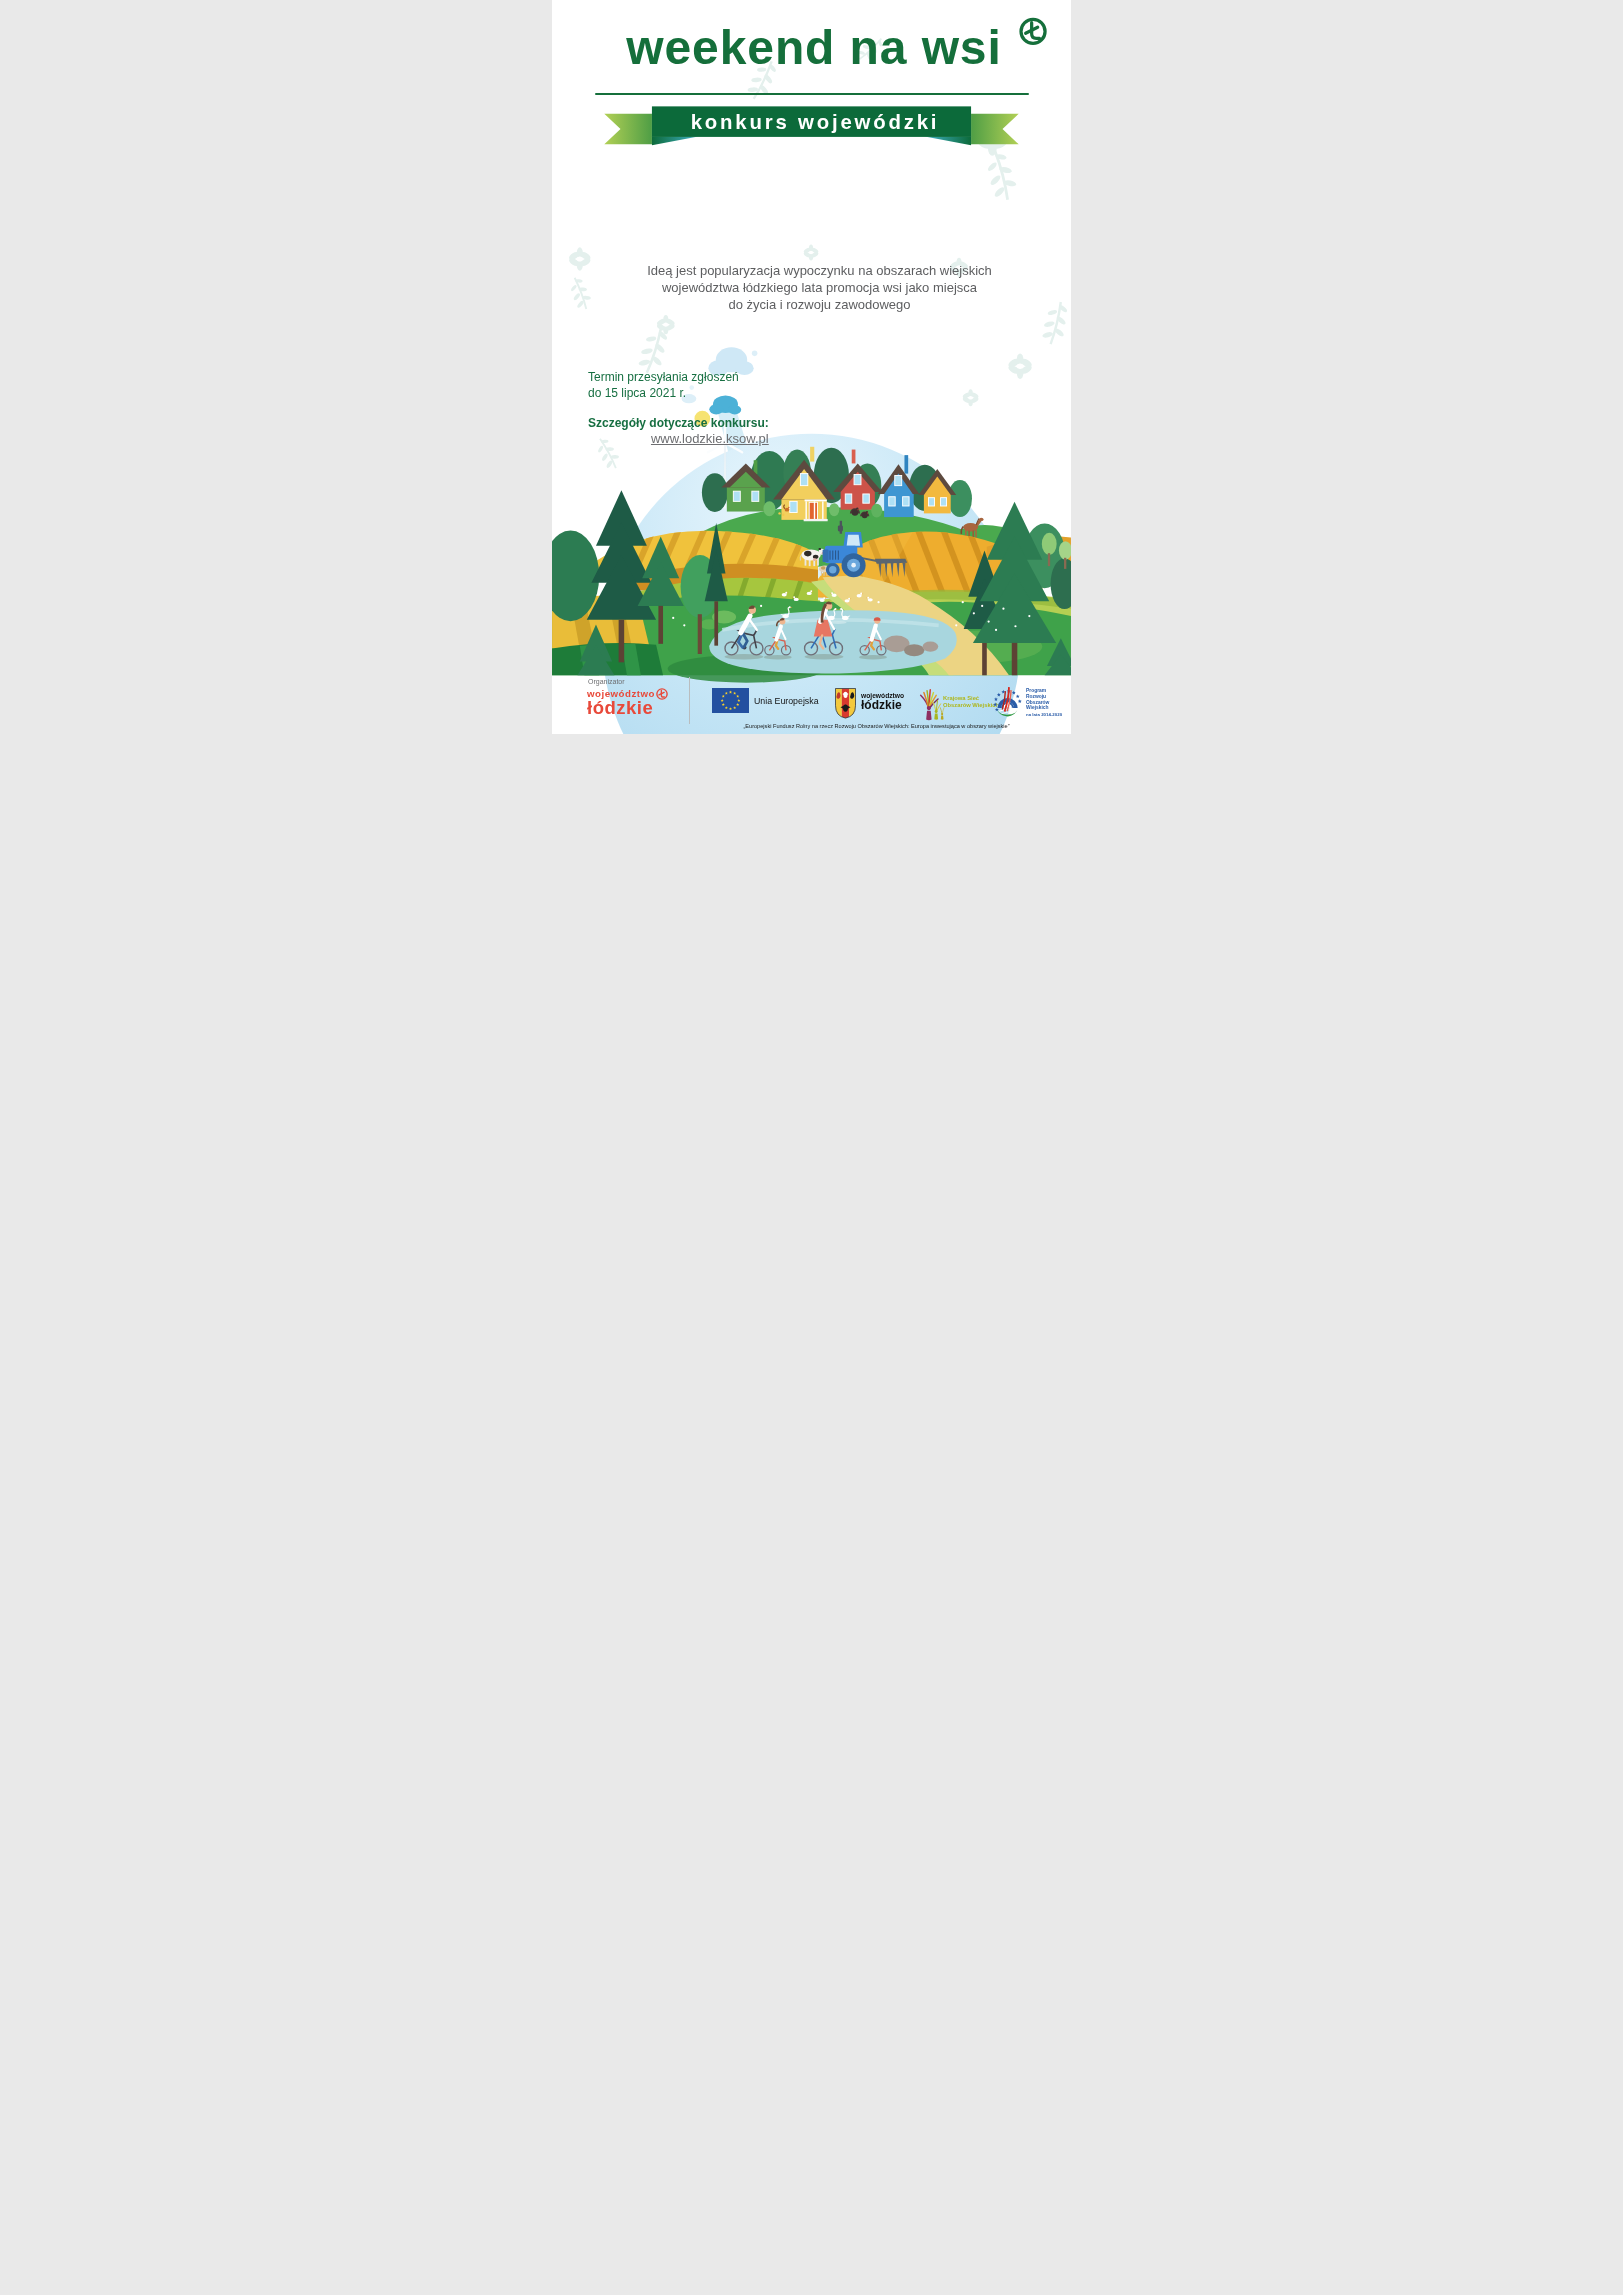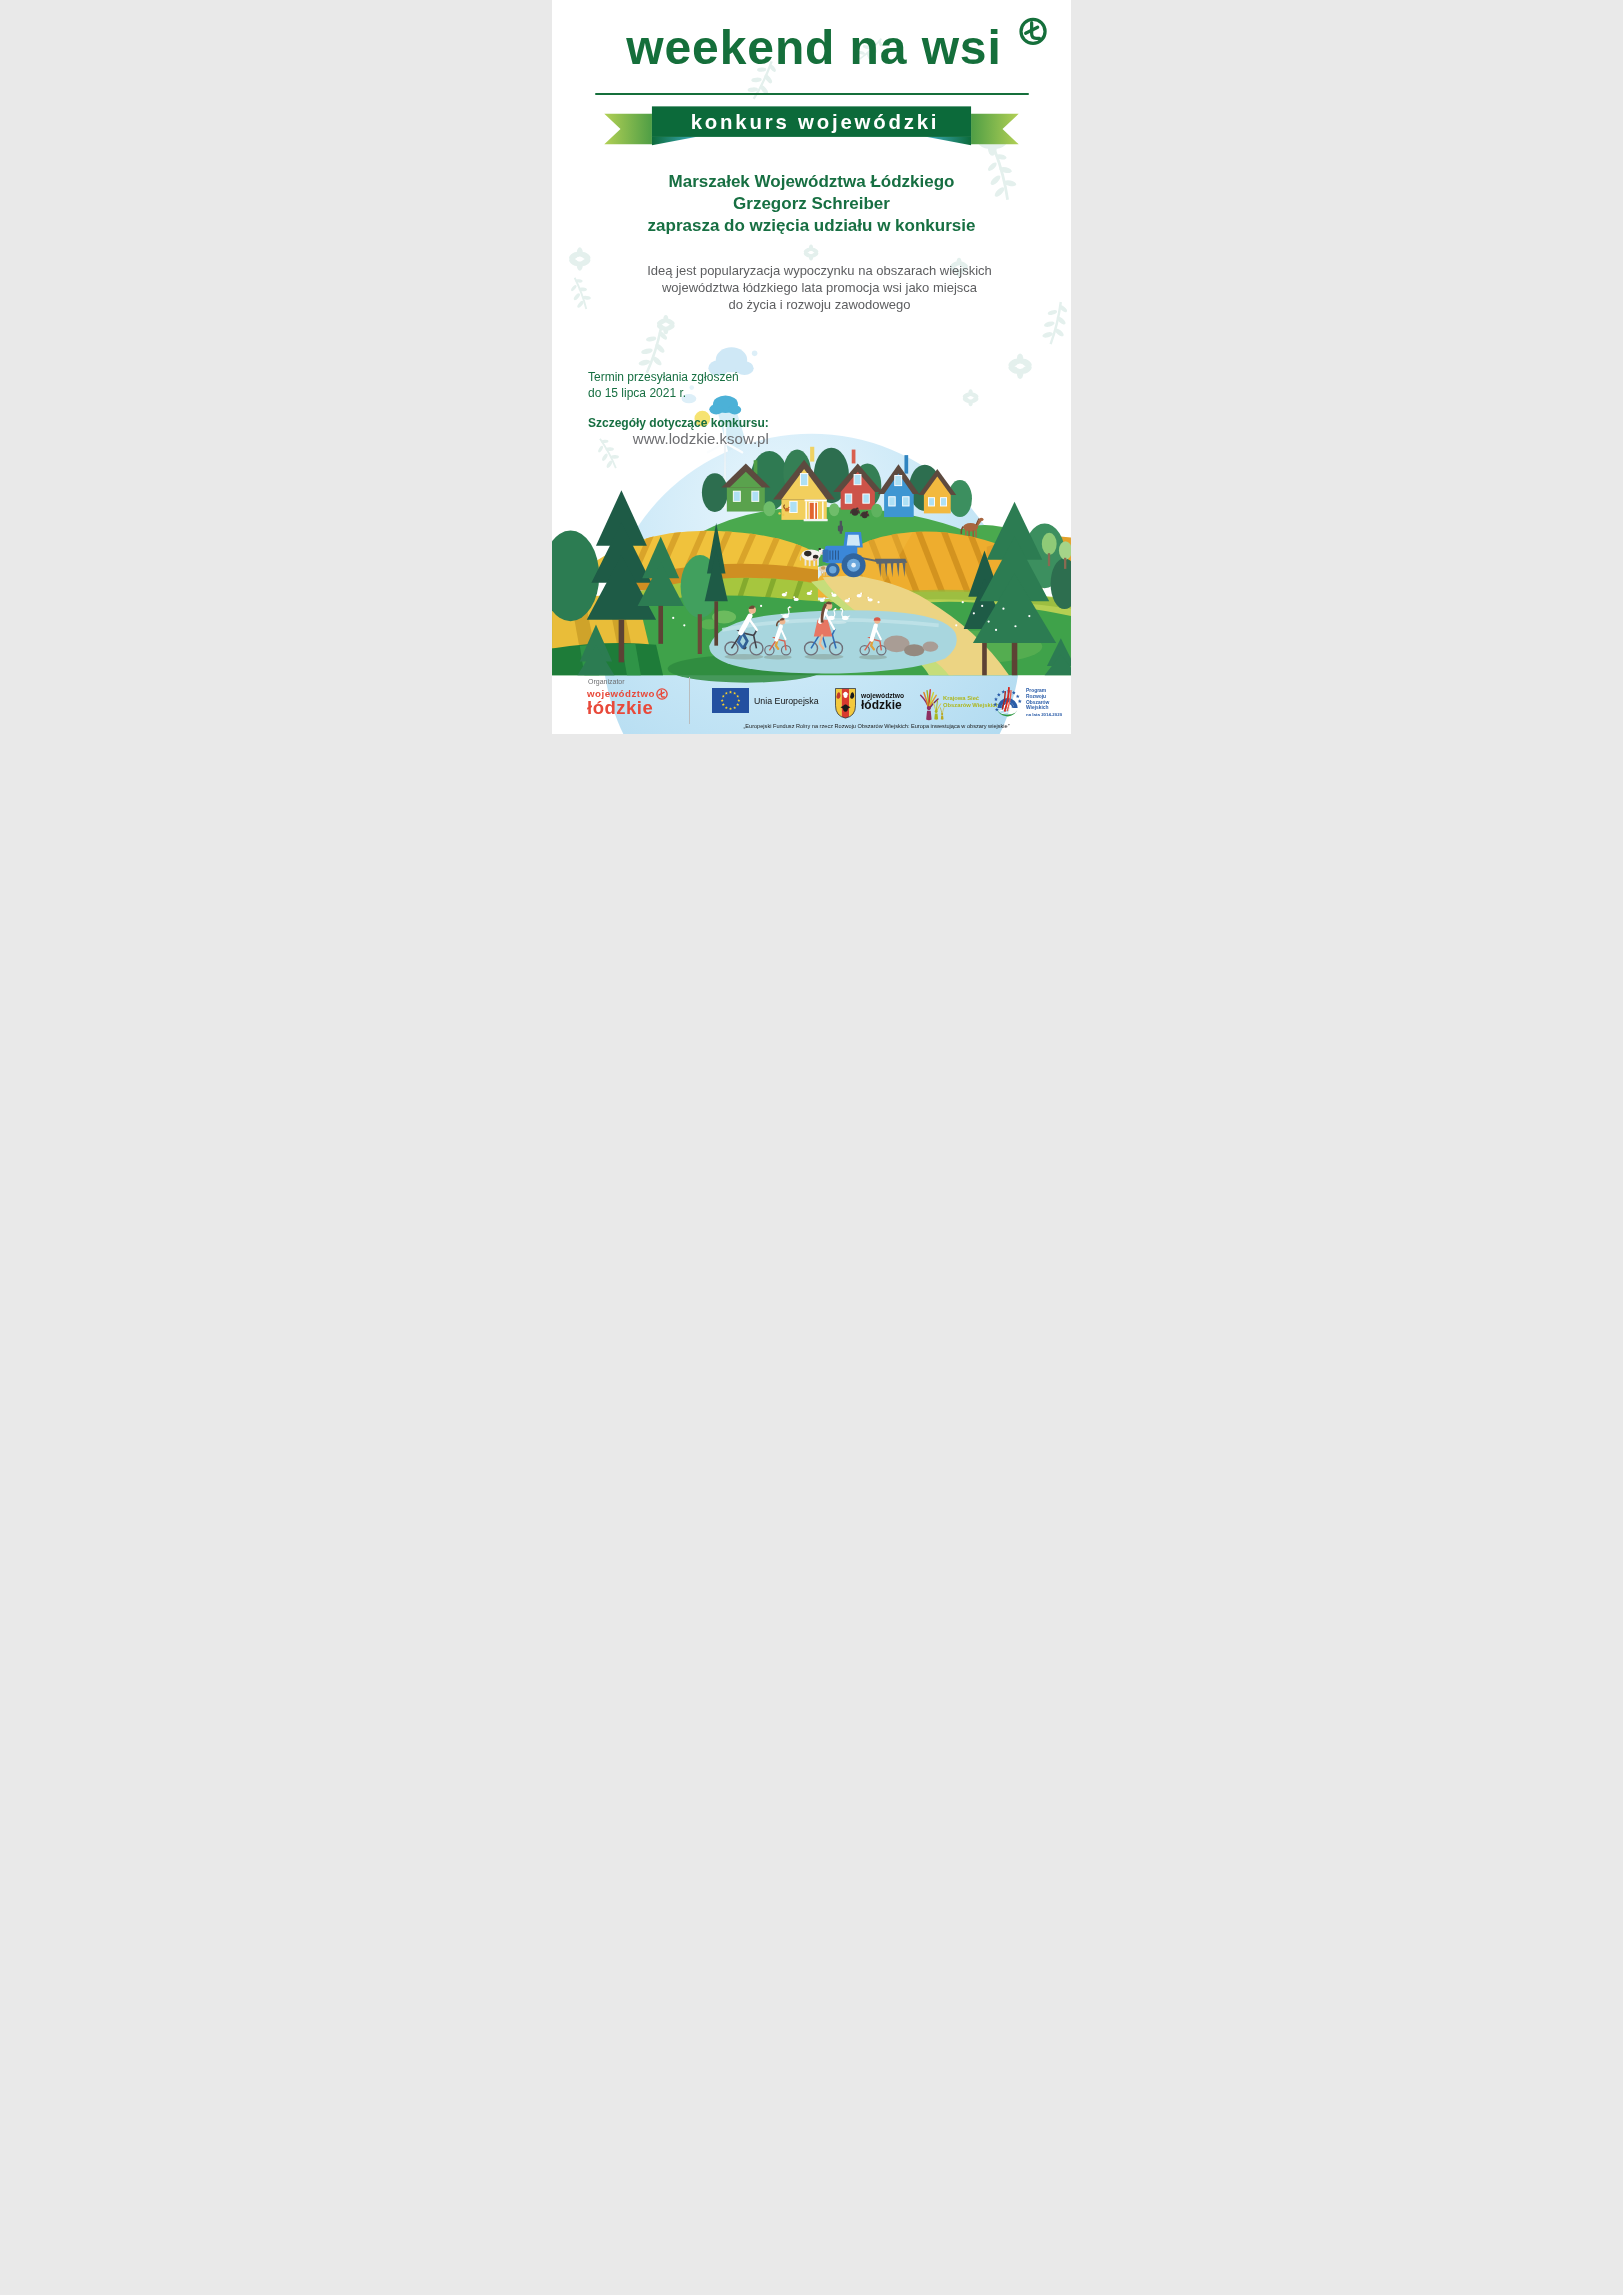--- a/index.html
+++ b/index.html
@@ -13,21 +13,21 @@
          color:#156f3b;letter-spacing:0.9px;line-height:56px;}
   #rule{left:43px;top:93px;width:434px;height:2.3px;background:#156f3b;border-radius:1.4px;z-index:2;}
   #banner-text{left:100px;top:110px;width:326px;text-align:center;font-size:20.4px;font-weight:bold;
          color:#ffffff;letter-spacing:2.8px;line-height:24px;}
   #intro{left:0;top:171px;width:519px;text-align:center;font-size:17px;font-weight:bold;
          color:#176f42;line-height:22px;}
   #desc{left:8px;top:262px;width:519px;text-align:center;font-size:13px;font-weight:400;
         color:#5d5e60;line-height:17px;}
   #deadline{left:36px;top:370px;font-size:12px;font-weight:normal;color:#176f42;line-height:15.7px;text-align:left;}
   #details{left:36px;top:415px;font-size:12px;font-weight:bold;color:#176f42;line-height:16px;text-align:right;}
-  #details .url{font-weight:400;color:#6d6e71;font-size:15px;}
+  #details .url{font-weight:400;color:#6d6e71;font-size:13px;text-decoration:underline;}
   
   #organizer-label{left:36px;top:678px;font-size:7px;color:#6d6e71;}
   #lodzkie-logo{left:35px;top:689px;color:#e8493a;line-height:9.3px;}
   #lodzkie-logo .l1{font-size:9.7px;font-weight:bold;letter-spacing:0.5px;}
   #lodzkie-logo .l2{font-size:18.5px;font-weight:bold;letter-spacing:0.5px;line-height:20.4px;}
   #footer-divider{left:137px;top:677px;width:0.9px;height:47px;background:#b9bdbf;}
   #eu-label{left:202px;top:696px;font-size:8.8px;font-weight:normal;color:#141414;}
   #voiv-text{left:309px;top:692px;color:#111;line-height:7.4px;}
   #voiv-text .l1{font-size:6.7px;font-weight:bold;}
   #voiv-text .l2{font-size:12px;font-weight:bold;line-height:13px;}
@@ -516,25 +516,20 @@
         <circle cx="703" cy="1342" r="6.5" fill="#eeb68f"></circle>
         <path d="M695.5,1342 a7.5,7.5 0 0 1 15,0 z" fill="#d65a4a"></path>
       </g>
     </g>
   </svg>
 
   <div class="abs txt" id="title">weekend na wsi</div>
   <div class="abs" id="rule"></div>
   <div class="abs txt" id="banner-text">konkurs wojewódzki</div>
 
-  <div class="abs txt" id="intro">
-    <div>Marszałek Województwa Łódzkiego</div>
-    <div>Grzegorz Schreiber</div>
-    <div>zaprasza do wzięcia udziału w konkursie</div>
-  </div>
 
   <div class="abs txt" id="desc">
     <div>Ideą jest popularyzacja wypoczynku na obszarach wiejskich</div>
     <div>województwa łódzkiego lata promocja wsi jako miejsca</div>
     <div>do życia i rozwoju zawodowego</div>
   </div>
 
   <div class="abs txt" id="deadline">
     <div>Termin przesyłania zgłoszeń</div>
     <div>do 15 lipca 2021 r.</div>

